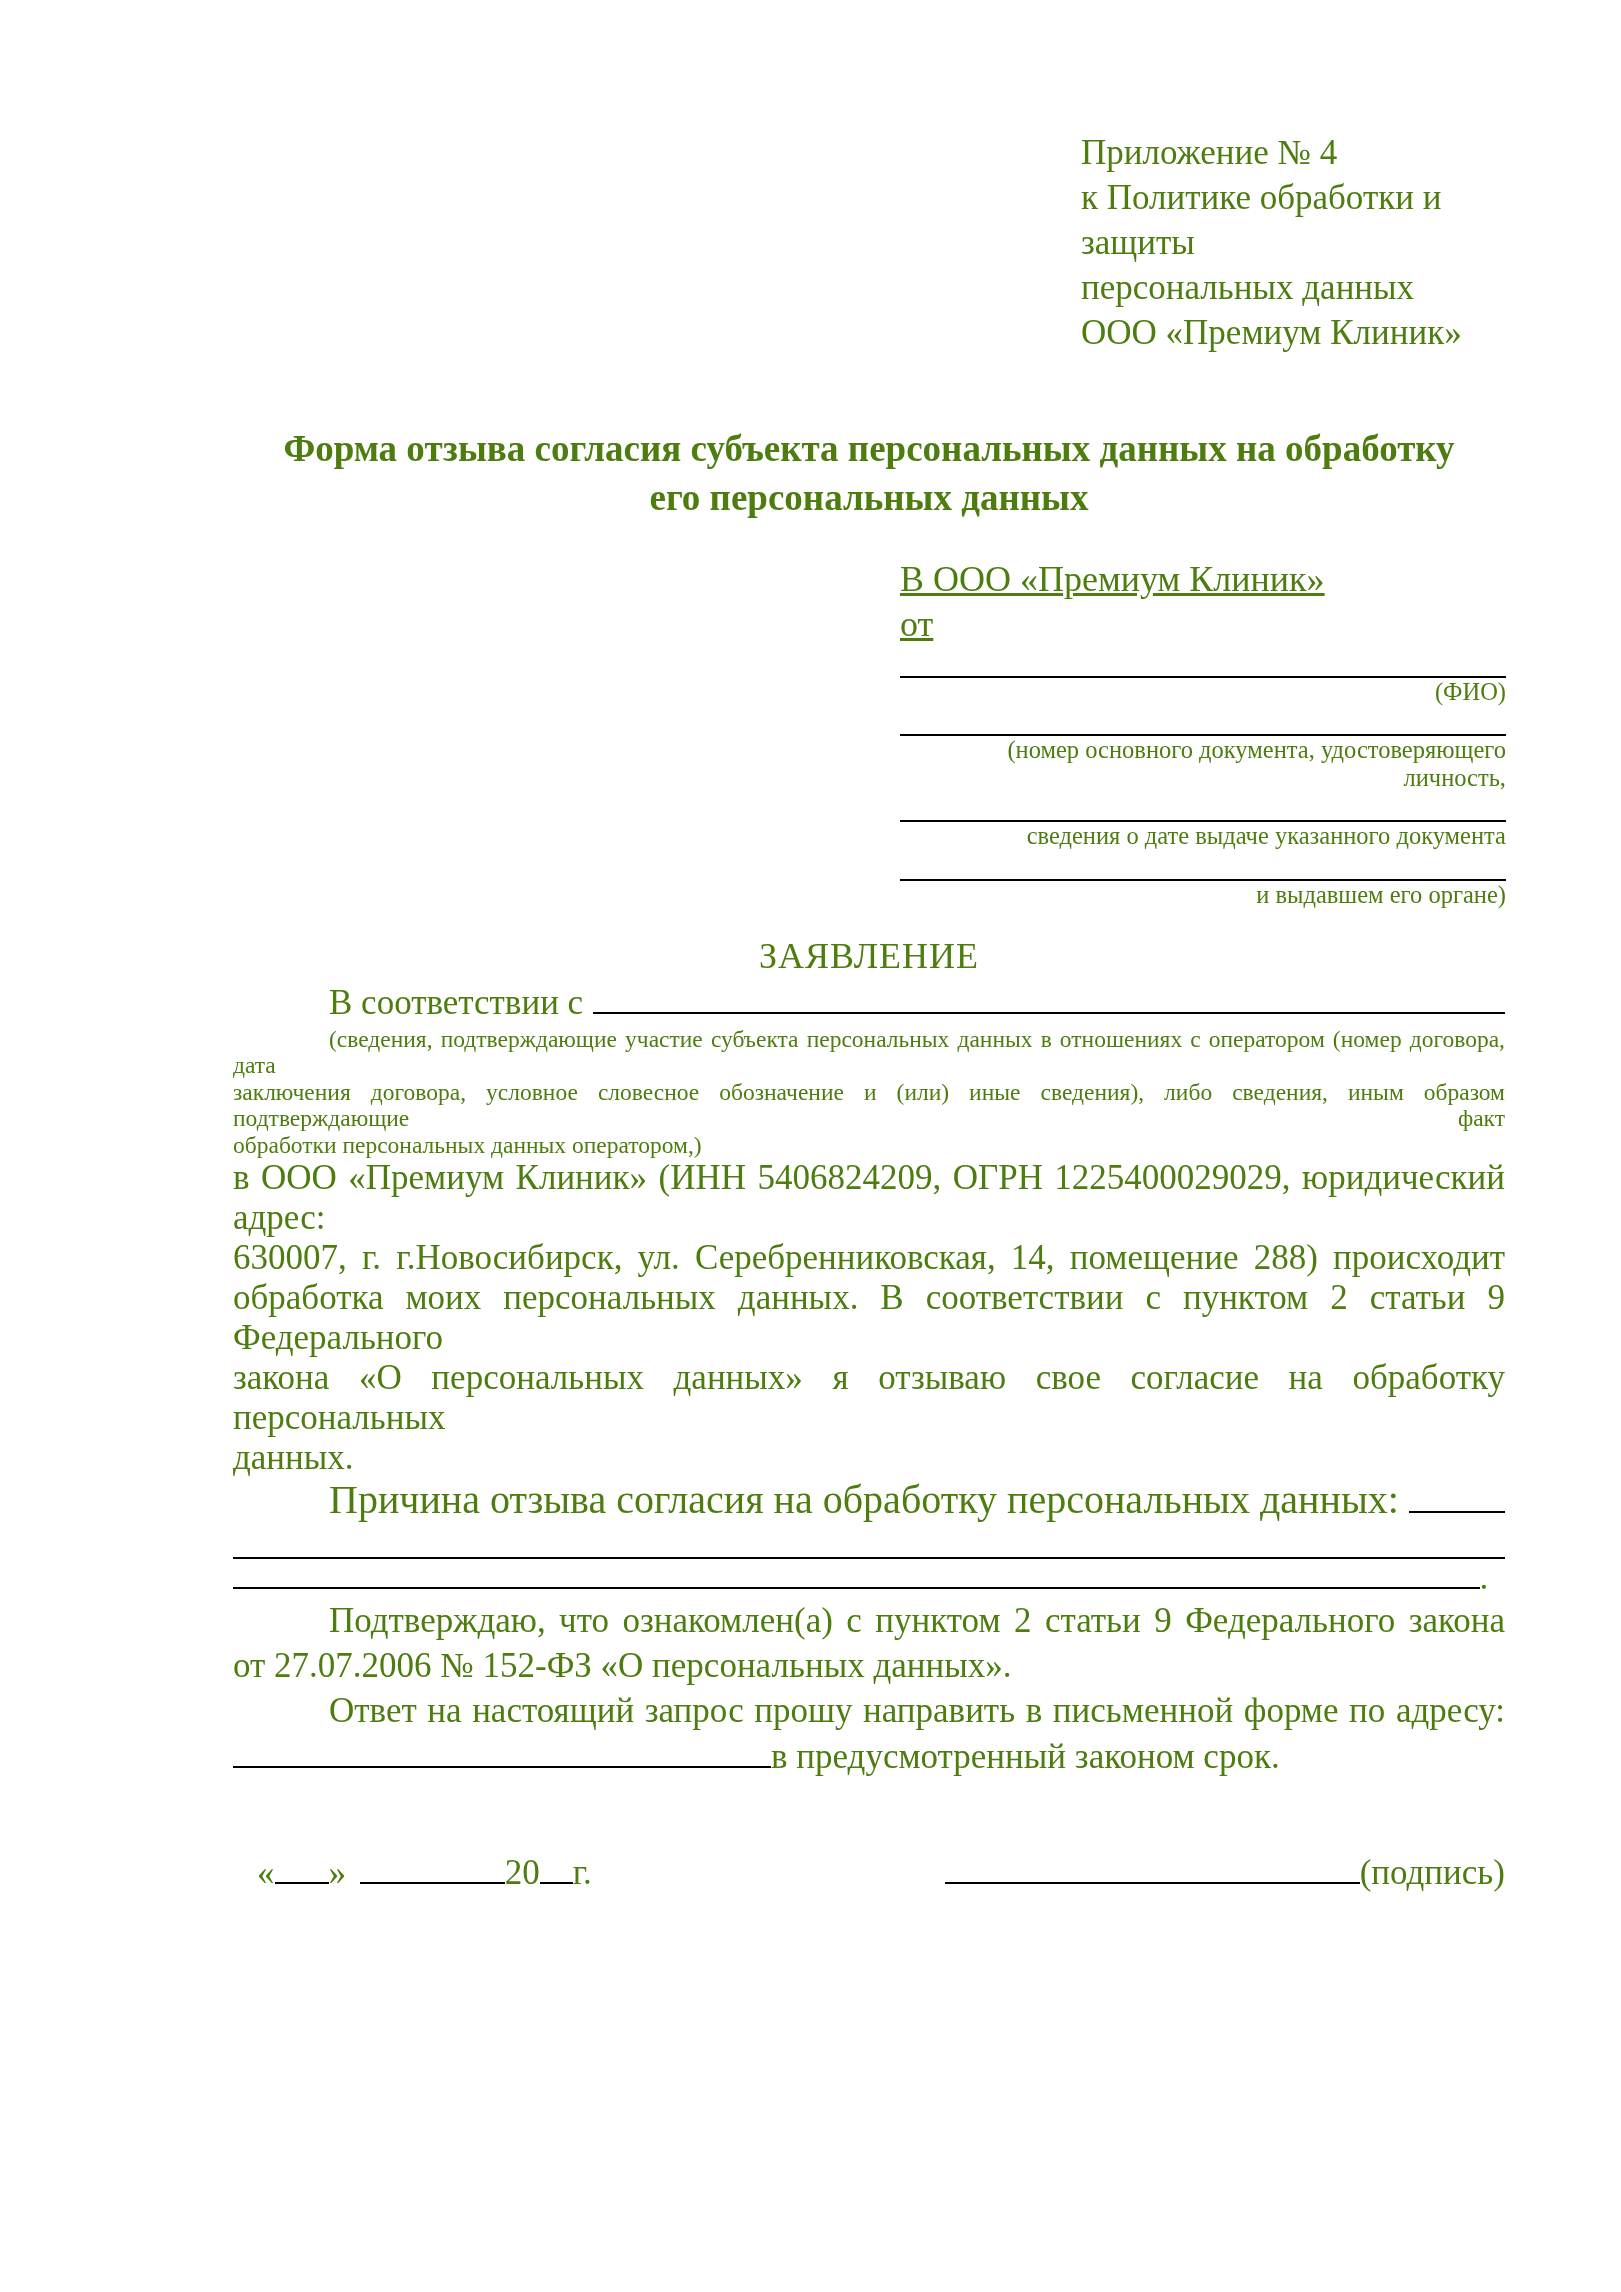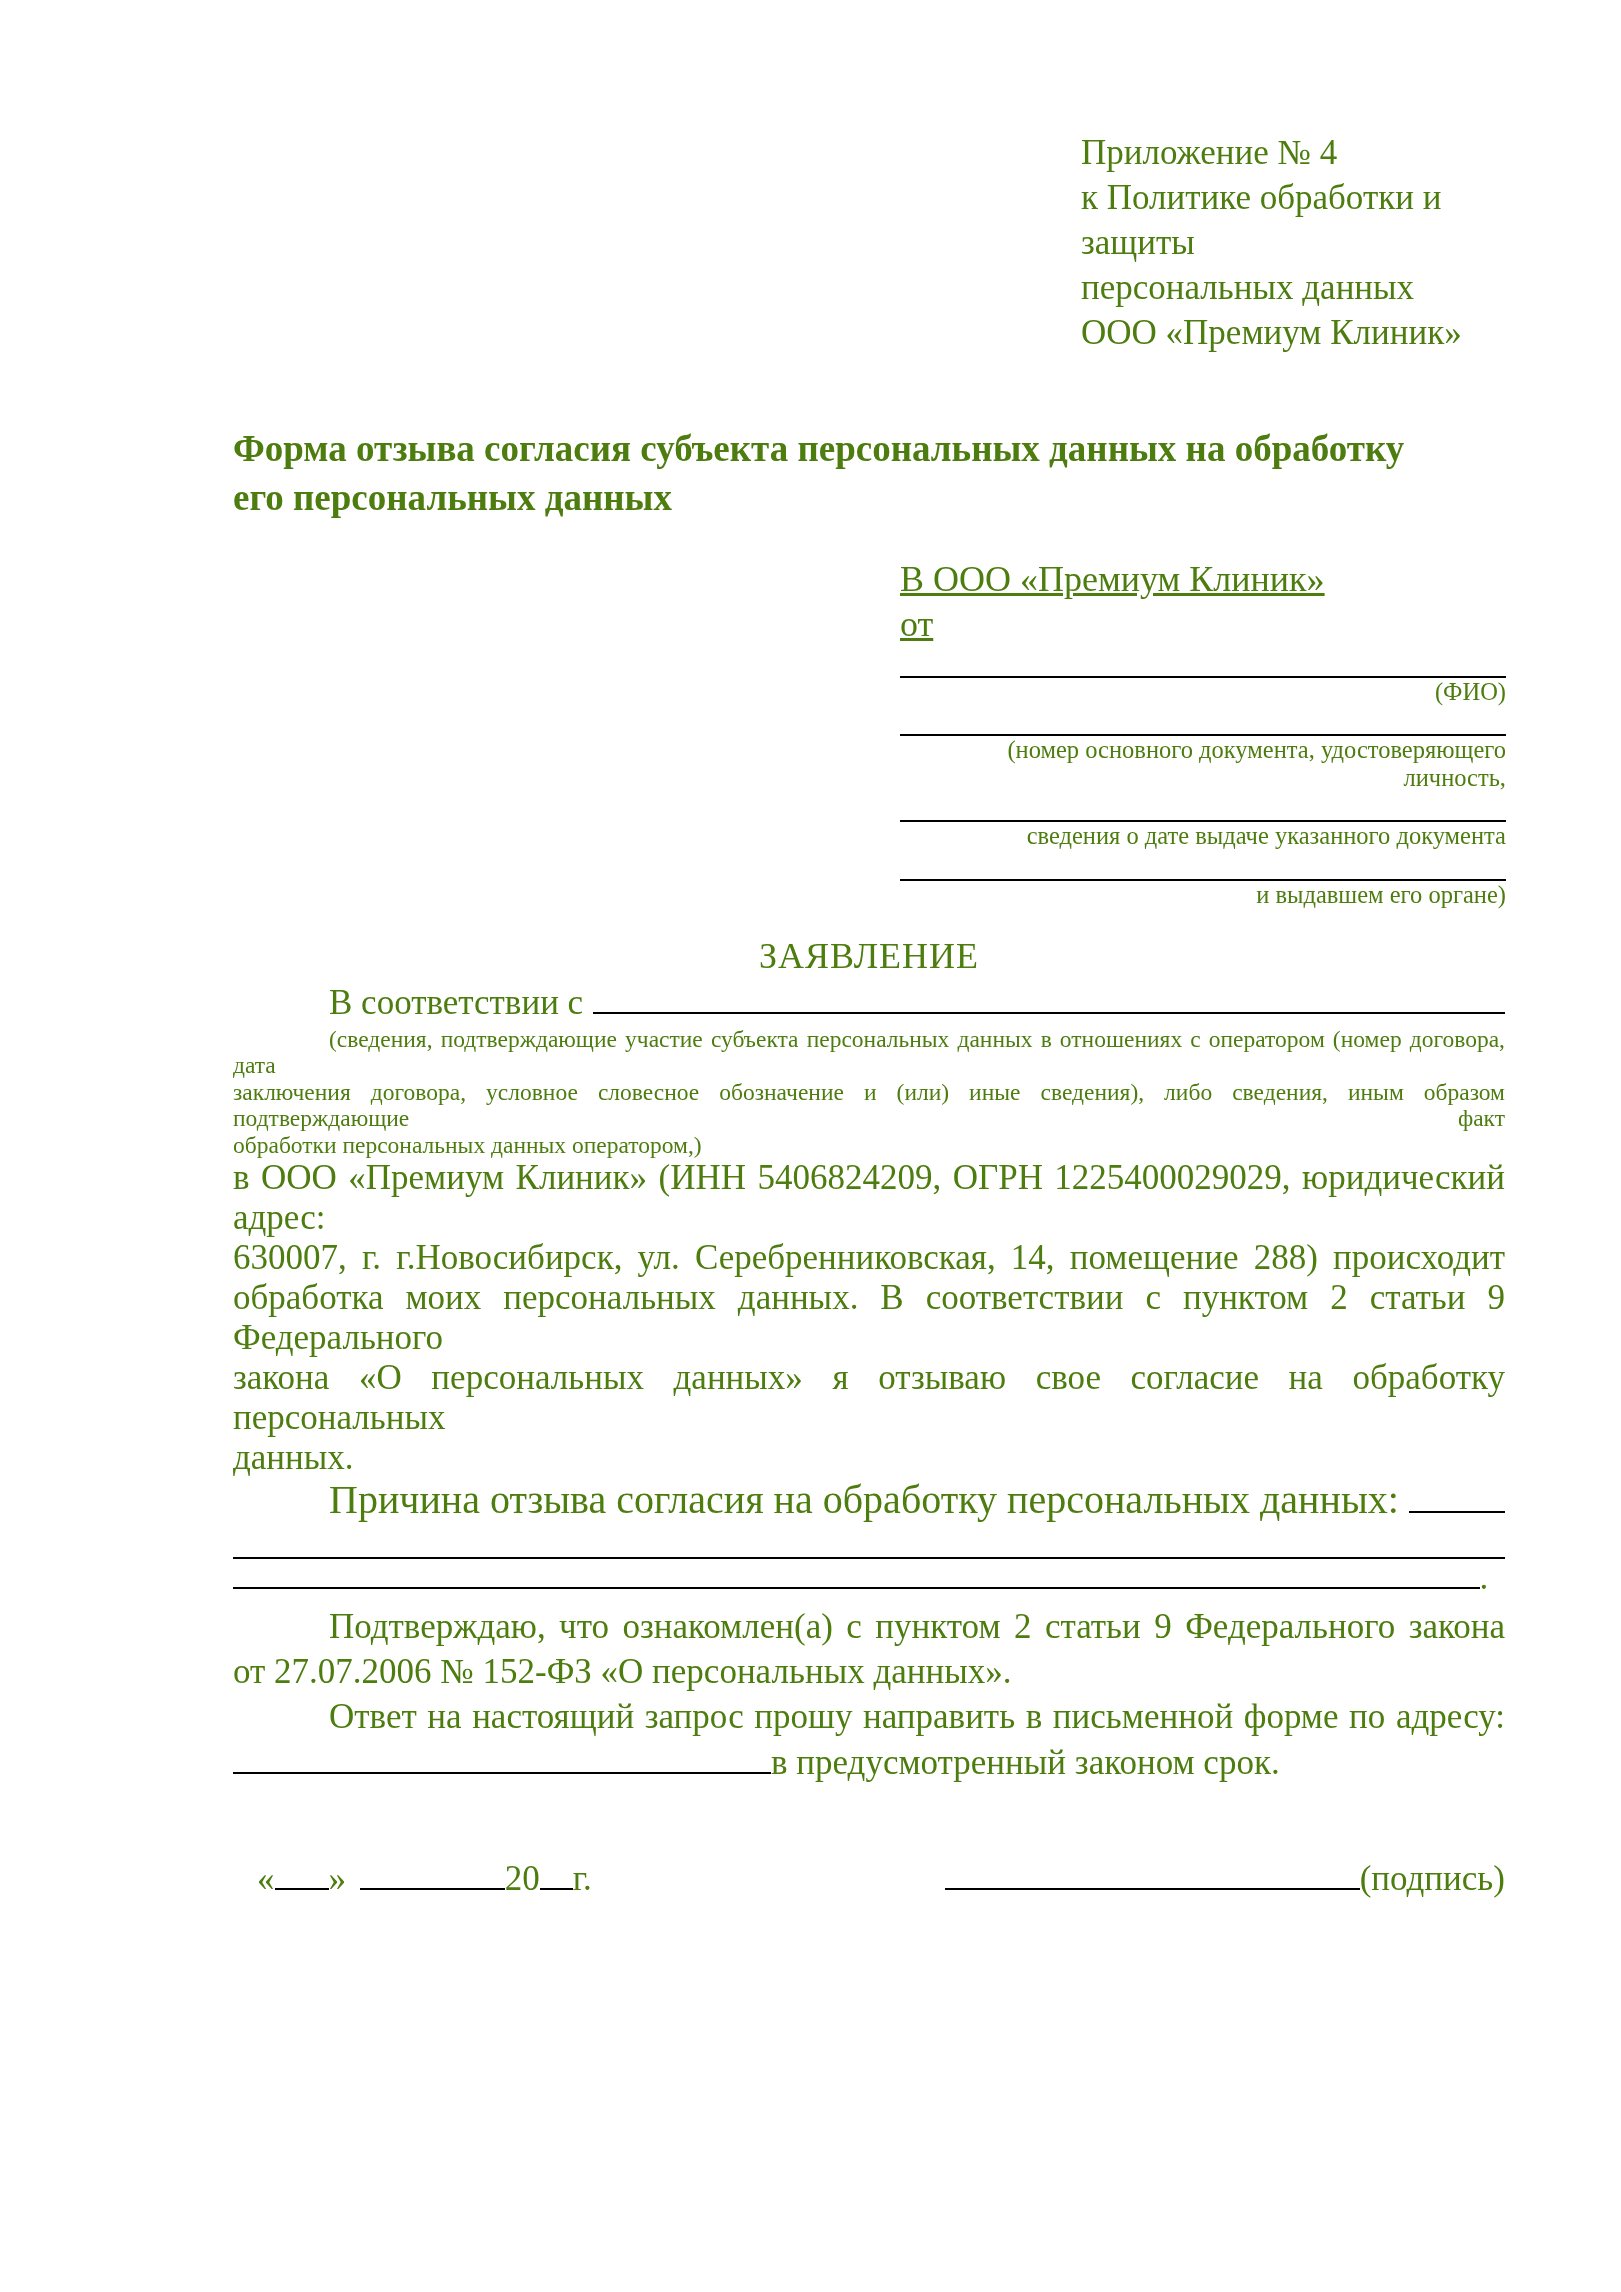--- a/index.html
+++ b/index.html
@@ -10,21 +10,21 @@
     margin: 0 auto;
     background: #ffffff;
     color: #4d7c0f;
     font-family: "Liberation Serif", "DejaVu Serif", serif;
     padding: 130px 116px 0 233px;
     overflow: hidden;
   }
   
   .header-note { margin-left: 848px; font-size: 35px; line-height: 45px; }
   
-  .doc-title { margin-top: 69px; font-size: 37px; font-weight: bold; line-height: 49px; }
+  .doc-title { margin-top: 69px; font-size: 37px; font-weight: bold; line-height: 49px; text-align: center; }
   
   .addressee { margin-top: 35px; margin-left: 667px; width: 606px; }
   .addr-to, .addr-from { font-size: 36px; line-height: 45px; text-decoration: underline; }
   .addr-line { height: 31px; border-bottom: 2.9px solid #000; }
   .addr-caption { font-size: 24.5px; line-height: 27.4px; text-align: right; }
   
   .statement-heading { margin-top: 25.5px; font-size: 36px; line-height: 45px; text-align: center; letter-spacing: 1px; }
   .flexrow { display: flex; align-items: baseline; font-size: 35px; line-height: 47px; }
   .flexrow .lead { margin-left: 96px; white-space: nowrap; }
   .fill { flex: 1 1 auto; height: 0; border-bottom: 2.9px solid #000; }
@@ -32,21 +32,21 @@
   .footnote { font-size: 23.5px; line-height: 26.5px; }
   .fn-indent { text-indent: 96px; }
   .jline { text-align: justify; text-align-last: justify; }
   .body-para { font-size: 35px; line-height: 40px; }
   .reason-row { font-size: 40px; line-height: 43px; }
   .blank1 { margin-top: 9.8px; height: 28px; border-bottom: 2.9px solid #000; }
   .blank2 { line-height: 37px; font-size: 35px; white-space: nowrap; }
   .ifill { display: inline-block; height: 0; border-bottom: 2.9px solid #000; vertical-align: baseline; }
   .w-rest { width: calc(100% - 25.5px); }
   .ack-para, .reply-para { font-size: 35px; line-height: 45px; }
-  .ack-para { margin-top: 8px; }
+  .ack-para { margin-top: 2px; }
   .p-indent { text-indent: 96px; }
   .reply-line2 { line-height: 47px; white-space: nowrap; }
   .w549 { width: 538px; }
   
   .sign-row { margin-top: 69px; display: flex; justify-content: space-between; align-items: baseline; font-size: 35px; line-height: 47px; }
   .date-group, .sig-group { white-space: nowrap; margin-left: 24px; }
   .w55 { width: 54px; } .w148 { width: 145px; margin-left: 13.7px; } .w34 { width: 33px; } .w423 { width: 415px; }
 </style>
 </head>
 <body>

